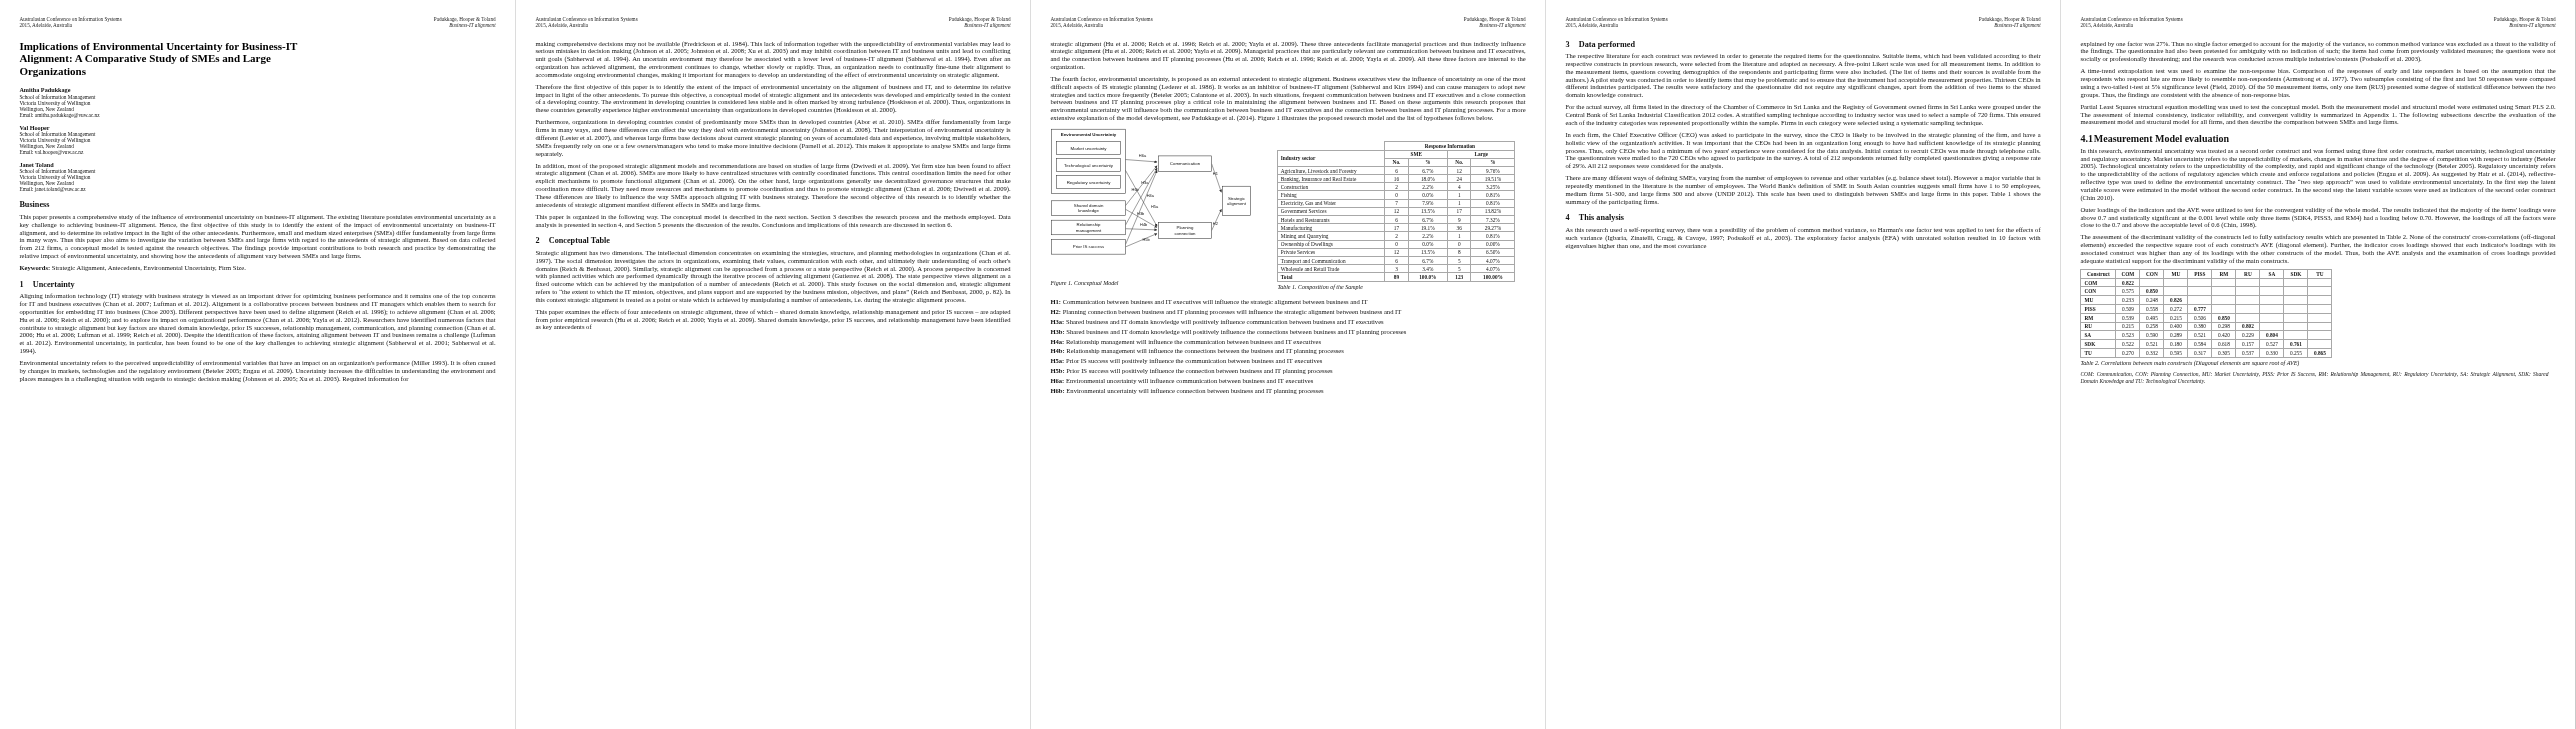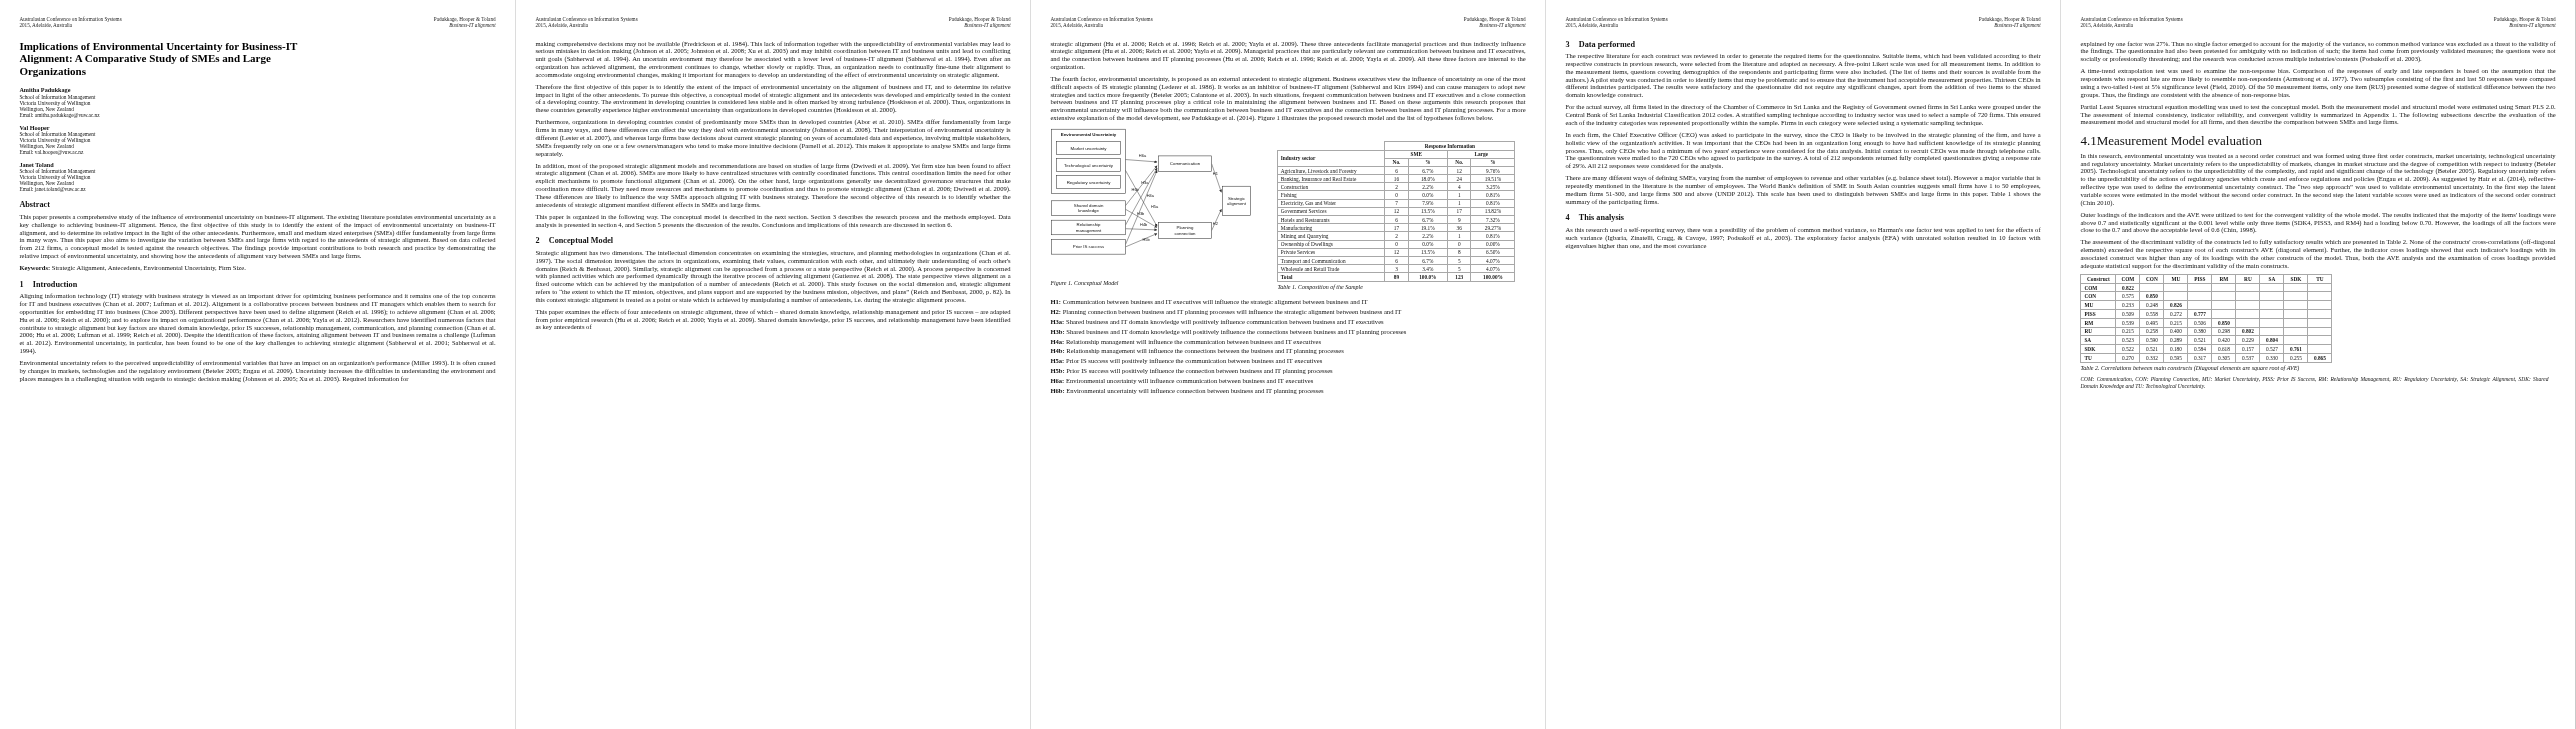--- a/index.html
+++ b/index.html
@@ -31,21 +31,21 @@
   .paper-title {
     font-size: 11px; line-height: 12.8px; font-weight: bold;
     margin: 3.6px 0 8.5px 0; max-width: 316px; color: #000;
   }
   .authors { margin-bottom: 2.4px; }
   .author-block { margin-bottom: 6px; }
   .author-name { font-weight: bold; font-size: 6.2px; line-height: 7.3px; }
   .author-line { font-size: 5.3px; line-height: 6px; }
 
   .sec-h1 { font-size: 8.2px; font-weight: bold; margin: 8px 0 3.6px 0; }
-  .sec-h2 { font-size: 13px; font-weight: normal; margin: 6.7px 0 3px 0; }
+  .sec-h2 { font-size: 10px; font-weight: bold; margin: 6.7px 0 3px 0; }
   .sec-num { display: inline-block; min-width: 13.4px; }
 
   p.body {
     font-size: 6.6px; line-height: 7.8px;
     text-align: justify; margin: 0 0 4.3px 0;
   }
   .keywords { font-size: 6.6px; line-height: 7.8px; margin: 1.2px 0 3.6px 0; }
   .kw-label { font-weight: bold; }
 
   .fig-row { display: flex; gap: 17px; margin: 4.9px 0 2.4px 0; }
@@ -113,24 +113,24 @@
             <div class="author-line">Email: val.hooper@vuw.ac.nz</div>
           </div>
           <div class="author-block">
             <div class="author-name">Janet Toland</div>
             <div class="author-line">School of Information Management</div>
             <div class="author-line">Victoria University of Wellington</div>
             <div class="author-line">Wellington, New Zealand</div>
             <div class="author-line">Email: janet.toland@vuw.ac.nz</div>
           </div>
         </div>
-        <div class="sec-h1"><span class="sec-txt">Abstract</span></div>
+        <div class="sec-h1"><span class="sec-txt">Business</span></div>
         <p class="body">This paper presents a comprehensive study of the influence of environmental uncertainty on business-IT alignment. The existing literature postulates environmental uncertainty as a key challenge to achieving business-IT alignment. Hence, the first objective of this study is to identify the extent of the impact of environmental uncertainty on business-IT alignment, and to determine its relative impact in the light of the other antecedents. Furthermore, small and medium sized enterprises (SMEs) differ fundamentally from large firms in many ways. Thus this paper also aims to investigate the variation between SMEs and large firms with regard to the antecedents of strategic alignment. Based on data collected from 212 firms, a conceptual model is tested against the research objectives. The findings provide important contributions to both research and practice by demonstrating the relative impact of environmental uncertainty, and showing how the antecedents of alignment vary between SMEs and large firms.</p>
         <p class="keywords"><span class="kw-label">Keywords: </span><span class="kw-text">Strategic Alignment, Antecedents, Environmental Uncertainty, Firm Size.</span></p>
-        <div class="sec-h1"><span class="sec-num">1</span><span class="sec-txt">Introduction</span></div>
+        <div class="sec-h1"><span class="sec-num">1</span><span class="sec-txt">Uncertainty</span></div>
         <p class="body">Aligning information technology (IT) strategy with business strategy is viewed as an important driver for optimizing business performance and it remains one of the top concerns for IT and business executives (Chan et al. 2007; Luftman et al. 2012). Alignment is a collaborative process between business and IT managers which enables them to search for opportunities for embedding IT into business (Choe 2003). Different perspectives have been used to define alignment (Reich et al. 1996); to achieve alignment (Chan et al. 2006; Hu et al. 2006; Reich et al. 2000); and to explore its impact on organizational performance (Chan et al. 2006; Yayla et al. 2012). Researchers have identified numerous factors that contribute to strategic alignment but key factors are shared domain knowledge, prior IS successes, relationship management, communication, and planning connection (Chan et al. 2006; Hu et al. 2006; Luftman et al. 1999; Reich et al. 2000). Despite the identification of these factors, attaining alignment between IT and business remains a challenge (Luftman et al. 2012). Environmental uncertainty, in particular, has been found to be one of the key challenges to achieving strategic alignment (Sabherwal et al. 2001; Sabherwal et al. 1994).</p>
         <p class="body">Environmental uncertainty refers to the perceived unpredictability of environmental variables that have an impact on an organization's performance (Miller 1993). It is often caused by changes in markets, technologies and the regulatory environment (Beteler 2005; Engau et al. 2009). Uncertainty increases the difficulties in understanding the environment and places managers in a challenging situation with regards to strategic decision making (Johnson et al. 2005; Xu et al. 2003). Required information for</p>
       </div>
   </div>
 
   <div class="page">
     <div class="page-header">
       <div class="ph-left">
         <div>Australasian Conference on Information Systems</div>
         <div>2015, Adelaide, Australia</div>
@@ -139,21 +139,21 @@
         <div>Padukkage, Hooper &amp; Toland</div>
         <div class="ph-italic">Business-IT alignment</div>
       </div>
     </div>
     <div class="page-body">
         <p class="body">making comprehensive decisions may not be available (Fredrickson et al. 1984). This lack of information together with the unpredictability of environmental variables may lead to serious mistakes in decision making (Johnson et al. 2005; Johnston et al. 2008; Xu et al. 2003) and may inhibit coordination between IT and business units and lead to conflicting unit goals (Sabherwal et al. 1994). An uncertain environment may therefore be associated with a lower level of business-IT alignment (Sabherwal et al. 1994). Even after an organization has achieved alignment, the environment continues to change, whether slowly or rapidly. Thus, an organization needs to continually fine-tune their alignment to accommodate ongoing environmental changes, making it important for managers to develop an understanding of the effect of environmental uncertainty on strategic alignment.</p>
         <p class="body">Therefore the first objective of this paper is to identify the extent of the impact of environmental uncertainty on the alignment of business and IT, and to determine its relative impact in light of the other antecedents. To pursue this objective, a conceptual model of strategic alignment and its antecedents was developed and empirically tested in the context of a developing country. The environment in developing countries is considered less stable and is often marked by strong turbulence (Hoskisson et al. 2000). Thus, organizations in these countries generally experience higher environmental uncertainty than organizations in developed countries (Hoskisson et al. 2000).</p>
         <p class="body">Furthermore, organizations in developing countries consist of predominantly more SMEs than in developed countries (Abor et al. 2010). SMEs differ fundamentally from large firms in many ways, and these differences can affect the way they deal with environmental uncertainty (Johnston et al. 2008). Their interpretation of environmental uncertainty is different (Lester et al. 2007), and whereas large firms base decisions about current strategic planning on years of accumulated data and experience, involving multiple stakeholders, SMEs frequently rely on one or a few owners/managers who tend to make more intuitive decisions (Parnell et al. 2012). This makes it appropriate to analyse SMEs and large firms separately.</p>
         <p class="body">In addition, most of the proposed strategic alignment models and recommendations are based on studies of large firms (Dwivedi et al. 2009). Yet firm size has been found to affect strategic alignment (Chan et al. 2006). SMEs are more likely to have centralized structures with centrally coordinated functions. This central coordination limits the need for other explicit mechanisms to promote functional alignment (Chan et al. 2006). On the other hand, large organizations generally use decentralized governance structures that make coordination more difficult. They need more resources and mechanisms to promote coordination and thus to promote strategic alignment (Chan et al. 2006; Dwivedi et al. 2009). These differences are likely to influence the way SMEs approach aligning IT with business strategy. Therefore the second objective of this research is to identify whether the antecedents of strategic alignment manifest different effects in SMEs and large firms.</p>
         <p class="body">This paper is organized in the following way. The conceptual model is described in the next section. Section 3 describes the research process and the methods employed. Data analysis is presented in section 4, and Section 5 presents the discussion of the results. Conclusions and implications of this research are discussed in section 6.</p>
-        <div class="sec-h1"><span class="sec-num">2</span><span class="sec-txt">Conceptual Model</span></div>
+        <div class="sec-h1"><span class="sec-num">2</span><span class="sec-txt">Conceptual Table</span></div>
         <p class="body">Strategic alignment has two dimensions. The intellectual dimension concentrates on examining the strategies, structure, and planning methodologies in organizations (Chan et al. 1997). The social dimension investigates the actors in organizations, examining their values, communication with each other, and ultimately their understanding of each other's domains (Reich &amp; Benbasat, 2000). Similarly, strategic alignment can be approached from a process or a state perspective (Reich et al. 2000). A process perspective is concerned with planned activities which are performed dynamically through the iterative process of achieving alignment (Gutierrez et al. 2008). The state perspective views alignment as a fixed outcome which can be achieved by the manipulation of a number of antecedents (Reich et al. 2000). This study focuses on the social dimension and, strategic alignment refers to “the extent to which the IT mission, objectives, and plans support and are supported by the business mission, objectives, and plans” (Reich and Benbasat, 2000, p. 82). In this context strategic alignment is treated as a point or state which is achieved by manipulating a number of antecedents, i.e. during the strategic alignment process.</p>
         <p class="body">This paper examines the effects of four antecedents on strategic alignment, three of which – shared domain knowledge, relationship management and prior IS success – are adapted from prior empirical research (Hu et al. 2006; Reich et al. 2000; Yayla et al. 2009). Shared domain knowledge, prior IS success, and relationship management have been identified as key antecedents of</p>
       </div>
   </div>
 
   <div class="page">
     <div class="page-header">
       <div class="ph-left">
         <div>Australasian Conference on Information Systems</div>
         <div>2015, Adelaide, Australia</div>

